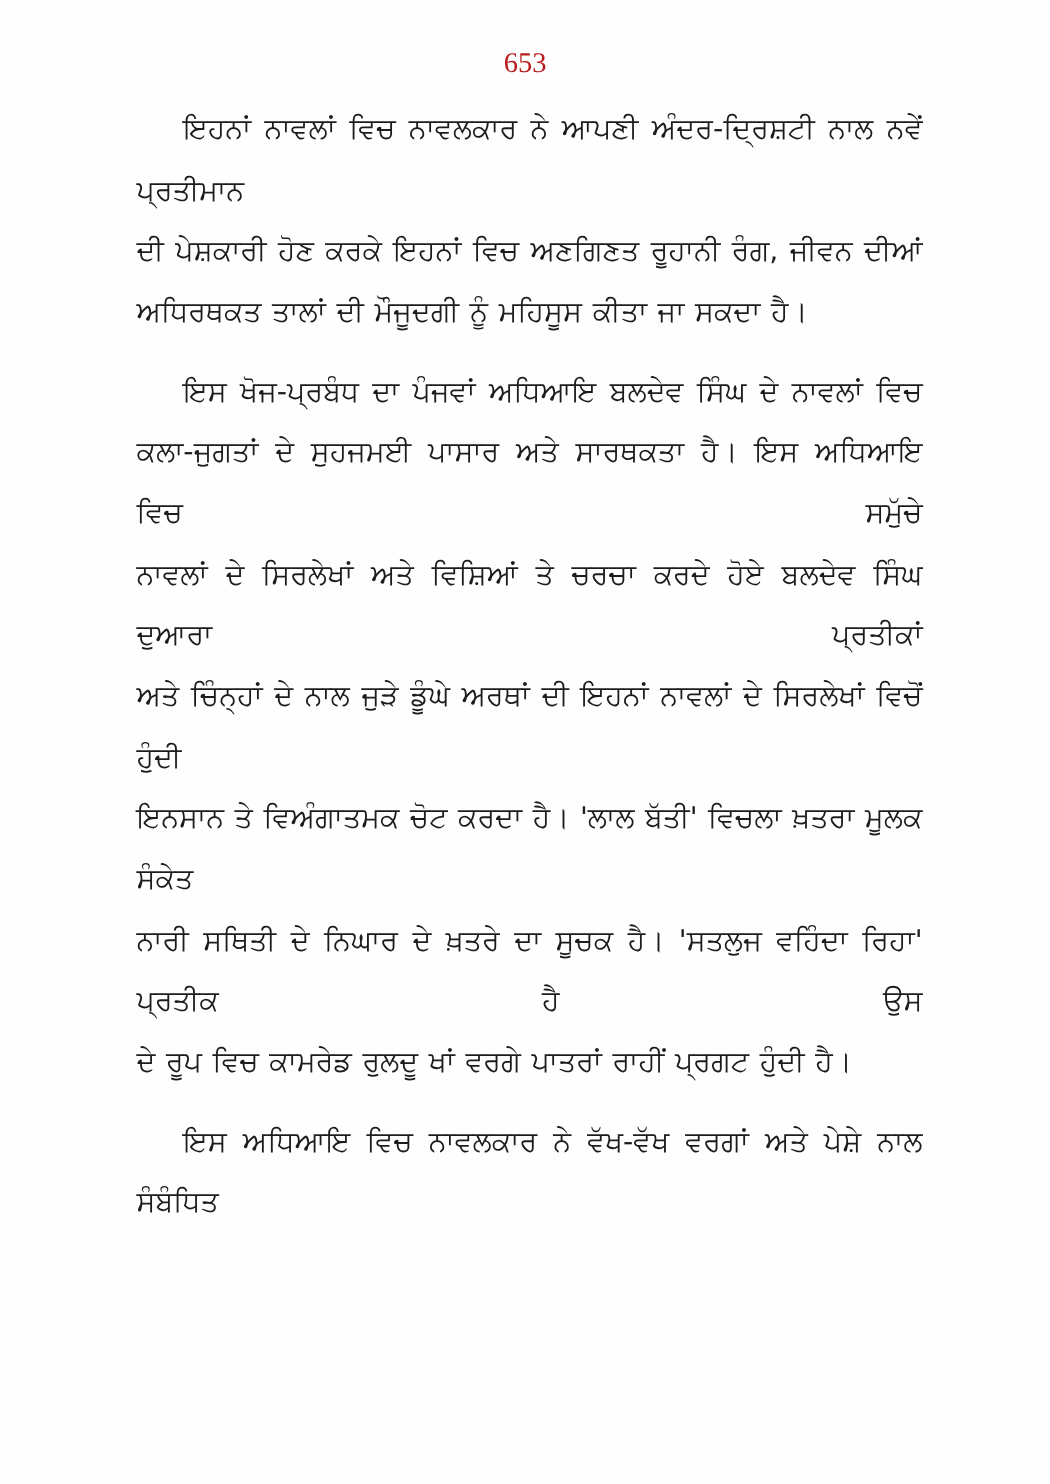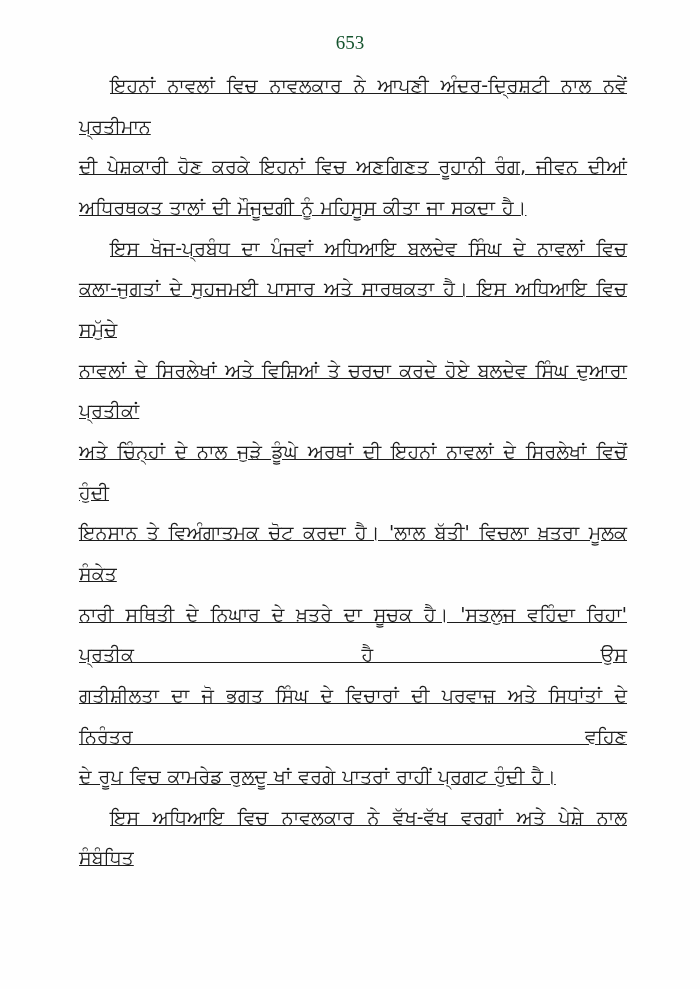--- a/index.html
+++ b/index.html
@@ -18,31 +18,30 @@
     overflow: hidden;
     box-sizing: border-box;
   }
   .page-number {
     margin-top: 32px;
     height: 22px;
     text-align: center;
     font-family: "Liberation Serif", serif;
     font-size: 19px;
     line-height: 22px;
-    color: #14532d;
+    color: #b91c1c;
   }
   .body-text {
     margin-top: 11px;
     padding: 0 73px 0 79px;
     font-size: 19px;
   }
   .paragraph {
-    margin: 0;
+    margin: 12px;
     padding: 0;
-    text-decoration: underline;
   }
   .line {
     line-height: 40.65px;
     text-align: justify;
     text-align-last: justify;
     white-space: normal;
     word-spacing: 1px;
   }
   .line.first {
     text-indent: 31px;
@@ -62,20 +61,19 @@
         <div class="line">ਦੀ ਪੇਸ਼ਕਾਰੀ ਹੋਣ ਕਰਕੇ ਇਹਨਾਂ ਵਿਚ ਅਣਗਿਣਤ ਰੂਹਾਨੀ ਰੰਗ, ਜੀਵਨ ਦੀਆਂ</div>
         <div class="line last">ਅਧਿਰਥਕਤ ਤਾਲਾਂ ਦੀ ਮੌਜੂਦਗੀ ਨੂੰ ਮਹਿਸੂਸ ਕੀਤਾ ਜਾ ਸਕਦਾ ਹੈ।</div>
       </div>
       <div class="paragraph">
         <div class="line first">ਇਸ ਖੋਜ-ਪ੍ਰਬੰਧ ਦਾ ਪੰਜਵਾਂ ਅਧਿਆਇ ਬਲਦੇਵ ਸਿੰਘ ਦੇ ਨਾਵਲਾਂ ਵਿਚ</div>
         <div class="line">ਕਲਾ-ਜੁਗਤਾਂ ਦੇ ਸੁਹਜਮਈ ਪਾਸਾਰ ਅਤੇ ਸਾਰਥਕਤਾ ਹੈ। ਇਸ ਅਧਿਆਇ ਵਿਚ ਸਮੁੱਚੇ</div>
         <div class="line">ਨਾਵਲਾਂ ਦੇ ਸਿਰਲੇਖਾਂ ਅਤੇ ਵਿਸ਼ਿਆਂ ਤੇ ਚਰਚਾ ਕਰਦੇ ਹੋਏ ਬਲਦੇਵ ਸਿੰਘ ਦੁਆਰਾ ਪ੍ਰਤੀਕਾਂ</div>
         <div class="line">ਅਤੇ ਚਿੰਨ੍ਹਾਂ ਦੇ ਨਾਲ ਜੁੜੇ ਡੂੰਘੇ ਅਰਥਾਂ ਦੀ ਇਹਨਾਂ ਨਾਵਲਾਂ ਦੇ ਸਿਰਲੇਖਾਂ ਵਿਚੋਂ ਹੁੰਦੀ</div>
         <div class="line">ਇਨਸਾਨ ਤੇ ਵਿਅੰਗਾਤਮਕ ਚੋਟ ਕਰਦਾ ਹੈ। 'ਲਾਲ ਬੱਤੀ' ਵਿਚਲਾ ਖ਼ਤਰਾ ਮੂਲਕ ਸੰਕੇਤ</div>
         <div class="line">ਨਾਰੀ ਸਥਿਤੀ ਦੇ ਨਿਘਾਰ ਦੇ ਖ਼ਤਰੇ ਦਾ ਸੂਚਕ ਹੈ। 'ਸਤਲੁਜ ਵਹਿੰਦਾ ਰਿਹਾ' ਪ੍ਰਤੀਕ ਹੈ ਉਸ</div>
-        <div class="line">ਗਤੀਸ਼ੀਲਤਾ ਦਾ ਜੋ ਭਗਤ ਸਿੰਘ ਦੇ ਵਿਚਾਰਾਂ ਦੀ ਪਰਵਾਜ਼ ਅਤੇ ਸਿਧਾਂਤਾਂ ਦੇ ਨਿਰੰਤਰ ਵਹਿਣ</div>
         <div class="line last">ਦੇ ਰੂਪ ਵਿਚ ਕਾਮਰੇਡ ਰੁਲਦੂ ਖਾਂ ਵਰਗੇ ਪਾਤਰਾਂ ਰਾਹੀਂ ਪ੍ਰਗਟ ਹੁੰਦੀ ਹੈ।</div>
       </div>
       <div class="paragraph">
         <div class="line first">ਇਸ ਅਧਿਆਇ ਵਿਚ ਨਾਵਲਕਾਰ ਨੇ ਵੱਖ-ਵੱਖ ਵਰਗਾਂ ਅਤੇ ਪੇਸ਼ੇ ਨਾਲ ਸੰਬੰਧਿਤ</div>
       </div>
     </div>
 </div>
 
 </body></html>

